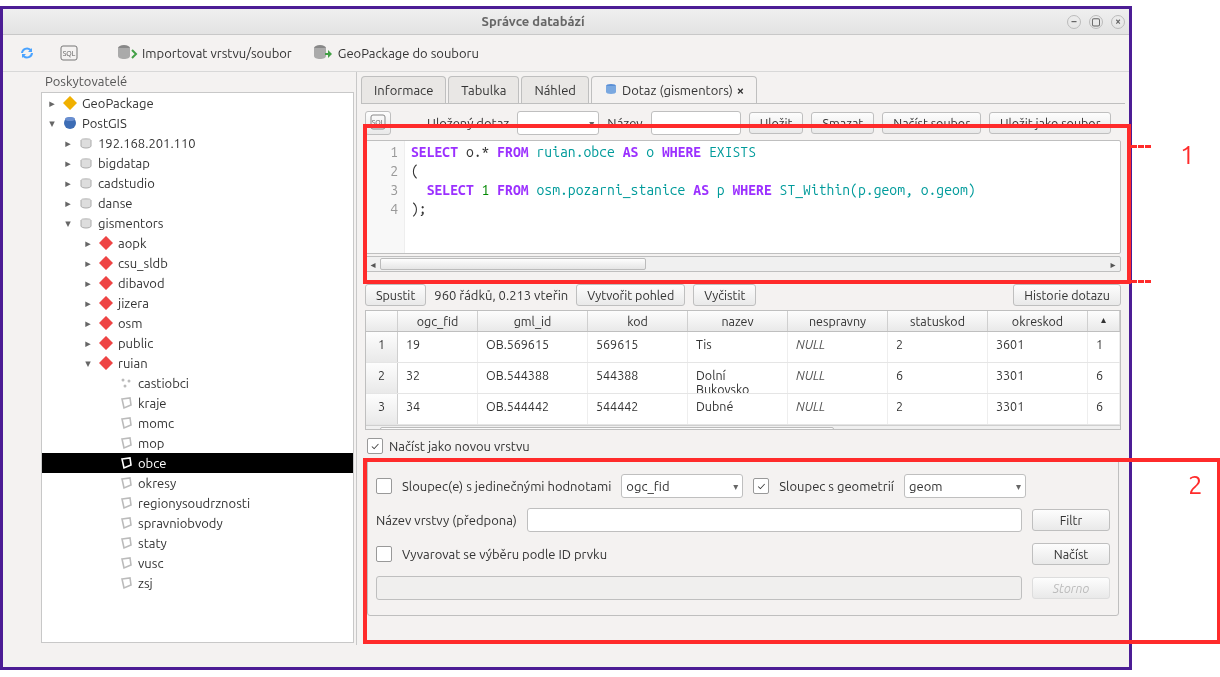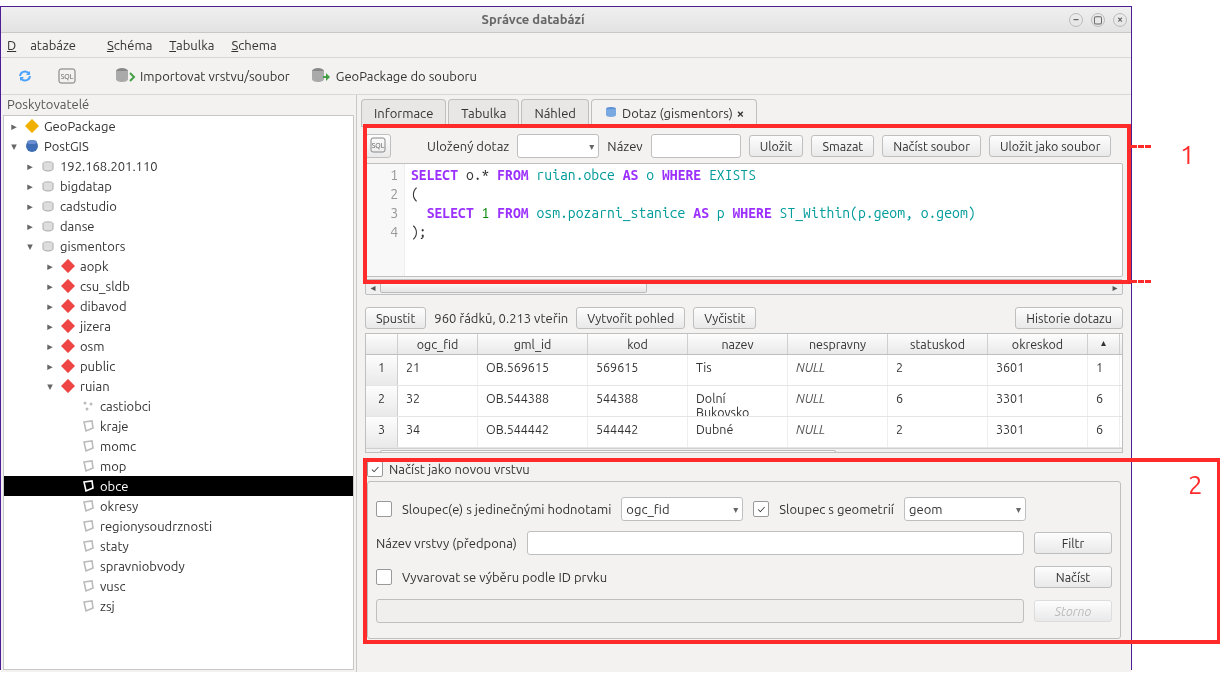--- a/index.html
+++ b/index.html
@@ -18,21 +18,21 @@
   }
 
   
   .window {
     position: absolute;
     left: 0px;
     top: 6px;
     width: 1132px;
     height: 664px;
     background: #f4f2f1;
-    border: 1px solid #4c1d95;
+    border: 3px solid #4c1d95;
     box-sizing: border-box;
   }
   .titlebar {
     height: 25px;
     line-height: 25px;
     background: linear-gradient(#efefef,#e3e3e3);
     border-bottom: 1px solid #c8c8c8;
     display: flex;
     align-items: center;
     font-weight: bold;
@@ -72,20 +72,21 @@
   .toolbar .tbtn {
     display:flex; align-items:center; gap:4px;
     padding: 2px 4px; border:1px solid transparent; border-radius:3px;
   }
   .ico {width:22px;height:22px;display:inline-flex;align-items:center;justify-content:center;}
 
   
   .main {
     display:flex;
     height: calc(100% - 25px - 24px - 36px);
+    padding-left: 36px;
   }
   .leftpane {
     width: 355px;
     border-right:1px solid #c8c8c8;
     display:flex; flex-direction:column;
     background:#f4f2f1;
   }
   .providers-label {
     padding:2px 6px; color:#555;
   }
@@ -168,26 +169,20 @@
 
 <div class="window">
 
   <div class="titlebar">
     <span class="title-center">Správce databází</span>
     <span class="window-btn">–</span>
     <span class="window-btn">▢</span>
     <span class="window-btn">×</span>
   </div>
 
-  <div class="menubar">
-    <span><u>D</u><span x="Databáze"></span><span>atabáze</span></span>
-    <span><u>S</u>chéma</span>
-    <span><u>T</u>abulka</span>
-    <span><u>S</u>chema</span>
-  </div>
 
   <div class="toolbar">
     <span class="tbtn">
           <span class="ico">
             <svg width="20" height="20" viewBox="0 0 20 20">
               <path d="M4 10a6 6 0 0 1 10-4l1-1v4h-4l1.5-1.5A4 4 0 0 0 6 10z" fill="#4aa3ff"></path>
               <path d="M16 10a6 6 0 0 1-10 4l-1 1v-4h4l-1.5 1.5A4 4 0 0 0 14 10z" fill="#4aa3ff"></path>
             </svg>
           </span>
         </span>
@@ -428,30 +423,30 @@
                 </span>
                 <span>regionysoudrznosti</span>
               </div>
               <div class="row indent3">
                 <span class="pad"></span>
                 <span class="icon">
                   <svg width="14" height="14">
                     <path d="M3 3 L11 2 L12 9 L5 12 Z" fill="none" stroke="#bbb" stroke-width="1.6"></path>
                   </svg>
                 </span>
+                <span>spravniobvody</span>
+              </div>
+              <div class="row indent3">
+                <span class="pad"></span>
+                <span class="icon">
+                  <svg width="14" height="14">
+                    <path d="M3 3 L11 2 L12 9 L5 12 Z" fill="none" stroke="#bbb" stroke-width="1.6"></path>
+                  </svg>
+                </span>
                 <span>staty</span>
-              </div>
-              <div class="row indent3">
-                <span class="pad"></span>
-                <span class="icon">
-                  <svg width="14" height="14">
-                    <path d="M3 3 L11 2 L12 9 L5 12 Z" fill="none" stroke="#bbb" stroke-width="1.6"></path>
-                  </svg>
-                </span>
-                <span>spravniobvody</span>
               </div>
               <div class="row indent3">
                 <span class="pad"></span>
                 <span class="icon">
                   <svg width="14" height="14">
                     <path d="M3 3 L11 2 L12 9 L5 12 Z" fill="none" stroke="#bbb" stroke-width="1.6"></path>
                   </svg>
                 </span>
                 <span>vusc</span>
               </div>
@@ -560,21 +555,21 @@
             <div>kod</div>
             <div>nazev</div>
             <div>nespravny</div>
             <div>statuskod</div>
             <div>okreskod</div>
             <div style="font-size:10px;">▴</div>
           </div>
           <div id="grid-rows">
                 <div class="dgrow">
                   <div class="rownum">1</div>
-                  <div>21</div>
+                  <div>19</div>
                   <div>OB.569615</div>
                   <div>569615</div>
                   <div>Tis</div>
                   <div class="null">NULL</div>
                   <div>2</div>
                   <div>3601</div>
                   <div>1</div>
                 </div>
                 <div class="dgrow">
                   <div class="rownum">2</div>

